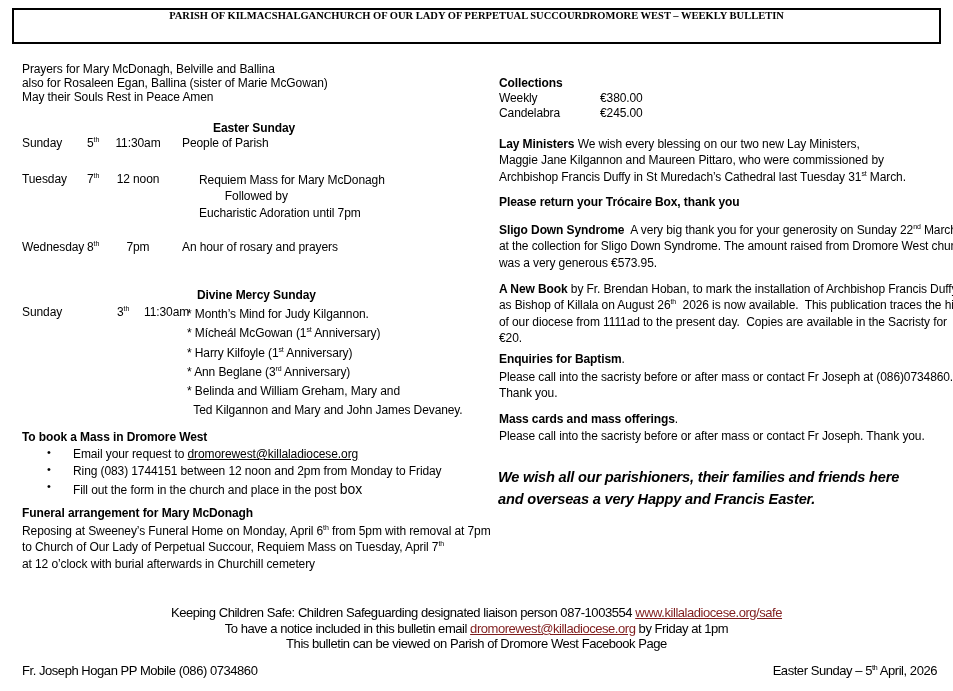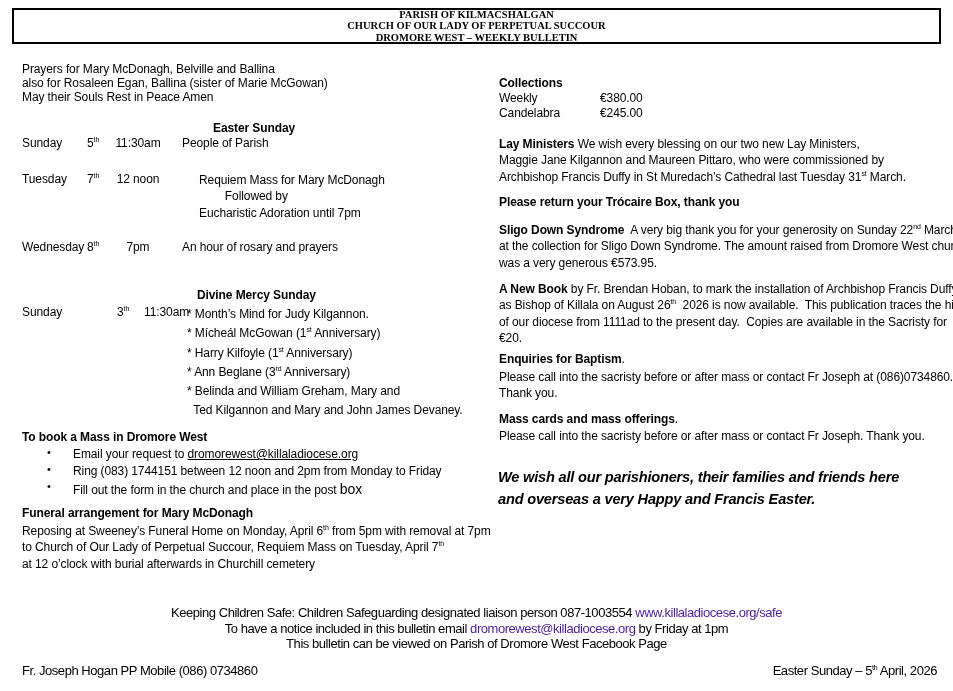--- a/index.html
+++ b/index.html
@@ -6,26 +6,26 @@
   .page{
     position:relative;width:953px;height:691px;background:#ffffff;
     font-family:"Liberation Sans","DejaVu Sans",sans-serif;
     font-size:12px;color:#000;overflow:hidden;letter-spacing:-0.1px;
     margin:0 auto;
   }
   .abs{position:absolute}
   .b{font-weight:bold}
   .u{text-decoration:underline}
   .sm{font-size:14px}
-  .lnk{color:#4c1d95;cursor:pointer}
+  .lnk{color:#7f1d1d;text-decoration:underline;cursor:pointer}
   sup{font-size:0.58em;vertical-align:super;line-height:0}
   .line{white-space:pre}
   .header-box{
     position:absolute;left:12px;top:8px;width:925px;height:32px;
-    border:2px solid #000;display:flex;flex-direction:column;justify-content:center;
+    border:2px solid #000;display:flex;flex-direction:row;justify-content:center;
     text-align:center;font-family:"Liberation Serif","DejaVu Serif",serif;
     font-weight:bold;font-size:10.5px;line-height:11.5px;letter-spacing:0;
   }
   .prayers{left:22px;top:62px;line-height:14px}
   .sched-h{font-weight:bold}
   .srow{position:absolute;left:0;width:490px;height:16px}
   .sday{position:absolute;left:22px}
   .sdate{position:absolute;left:87px}
   .stime{position:absolute;left:110px;width:56px;text-align:center;white-space:pre}
   .sdesc{position:absolute;left:182px;white-space:pre}

